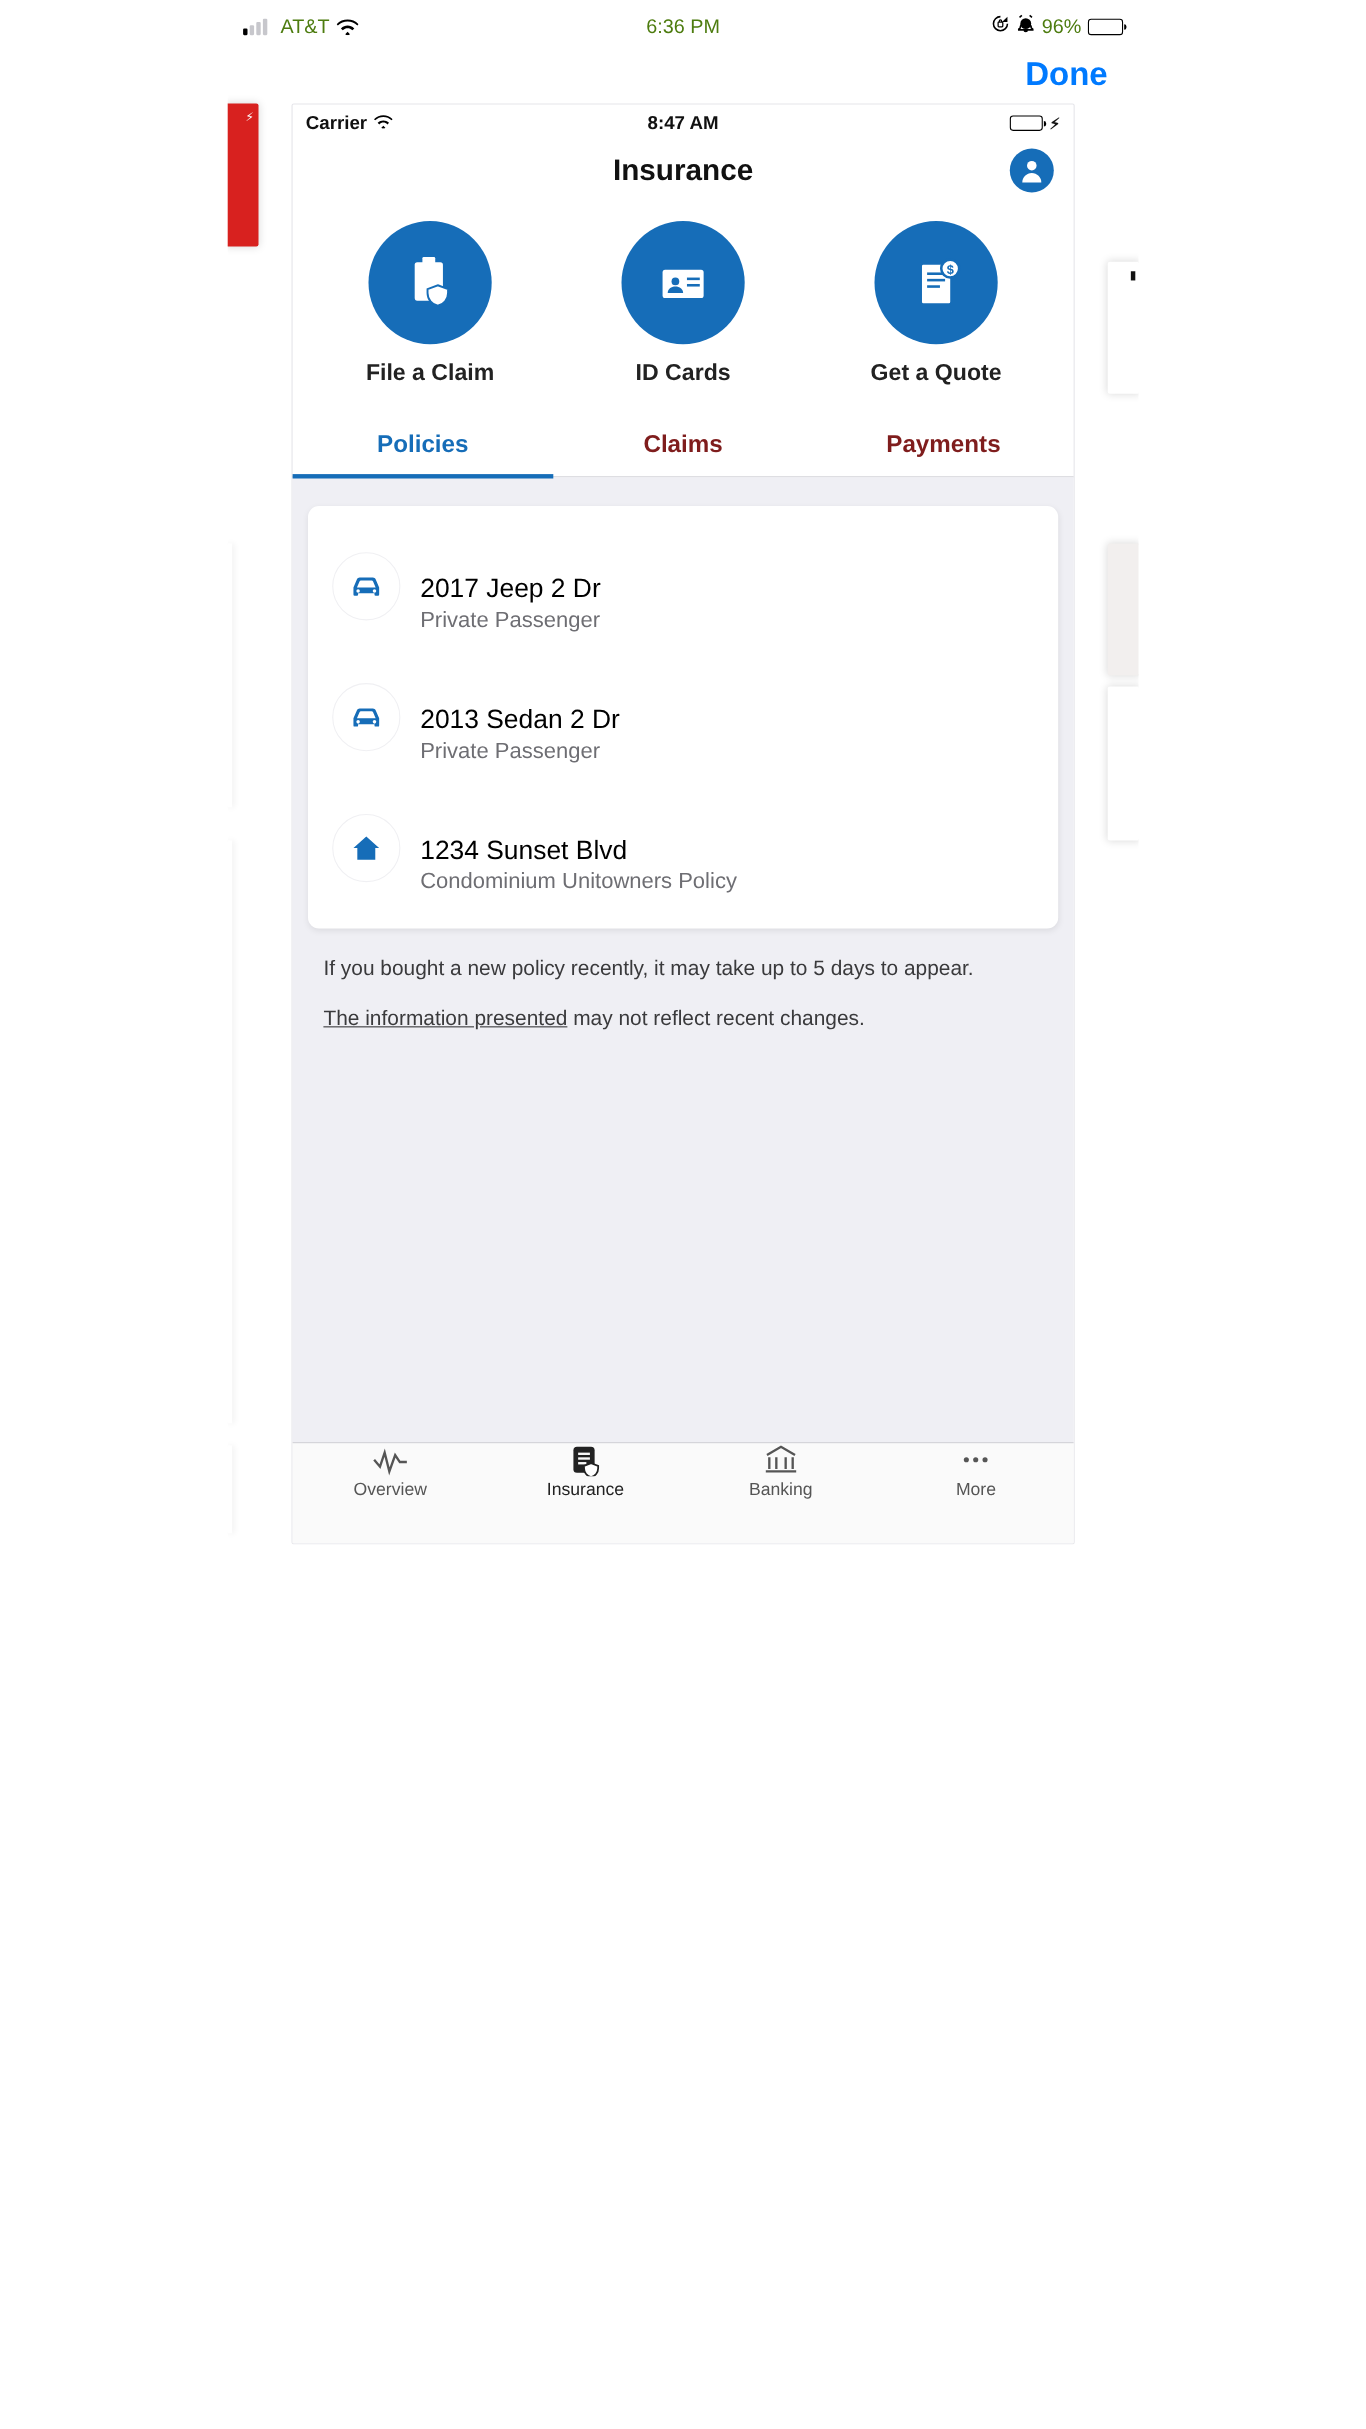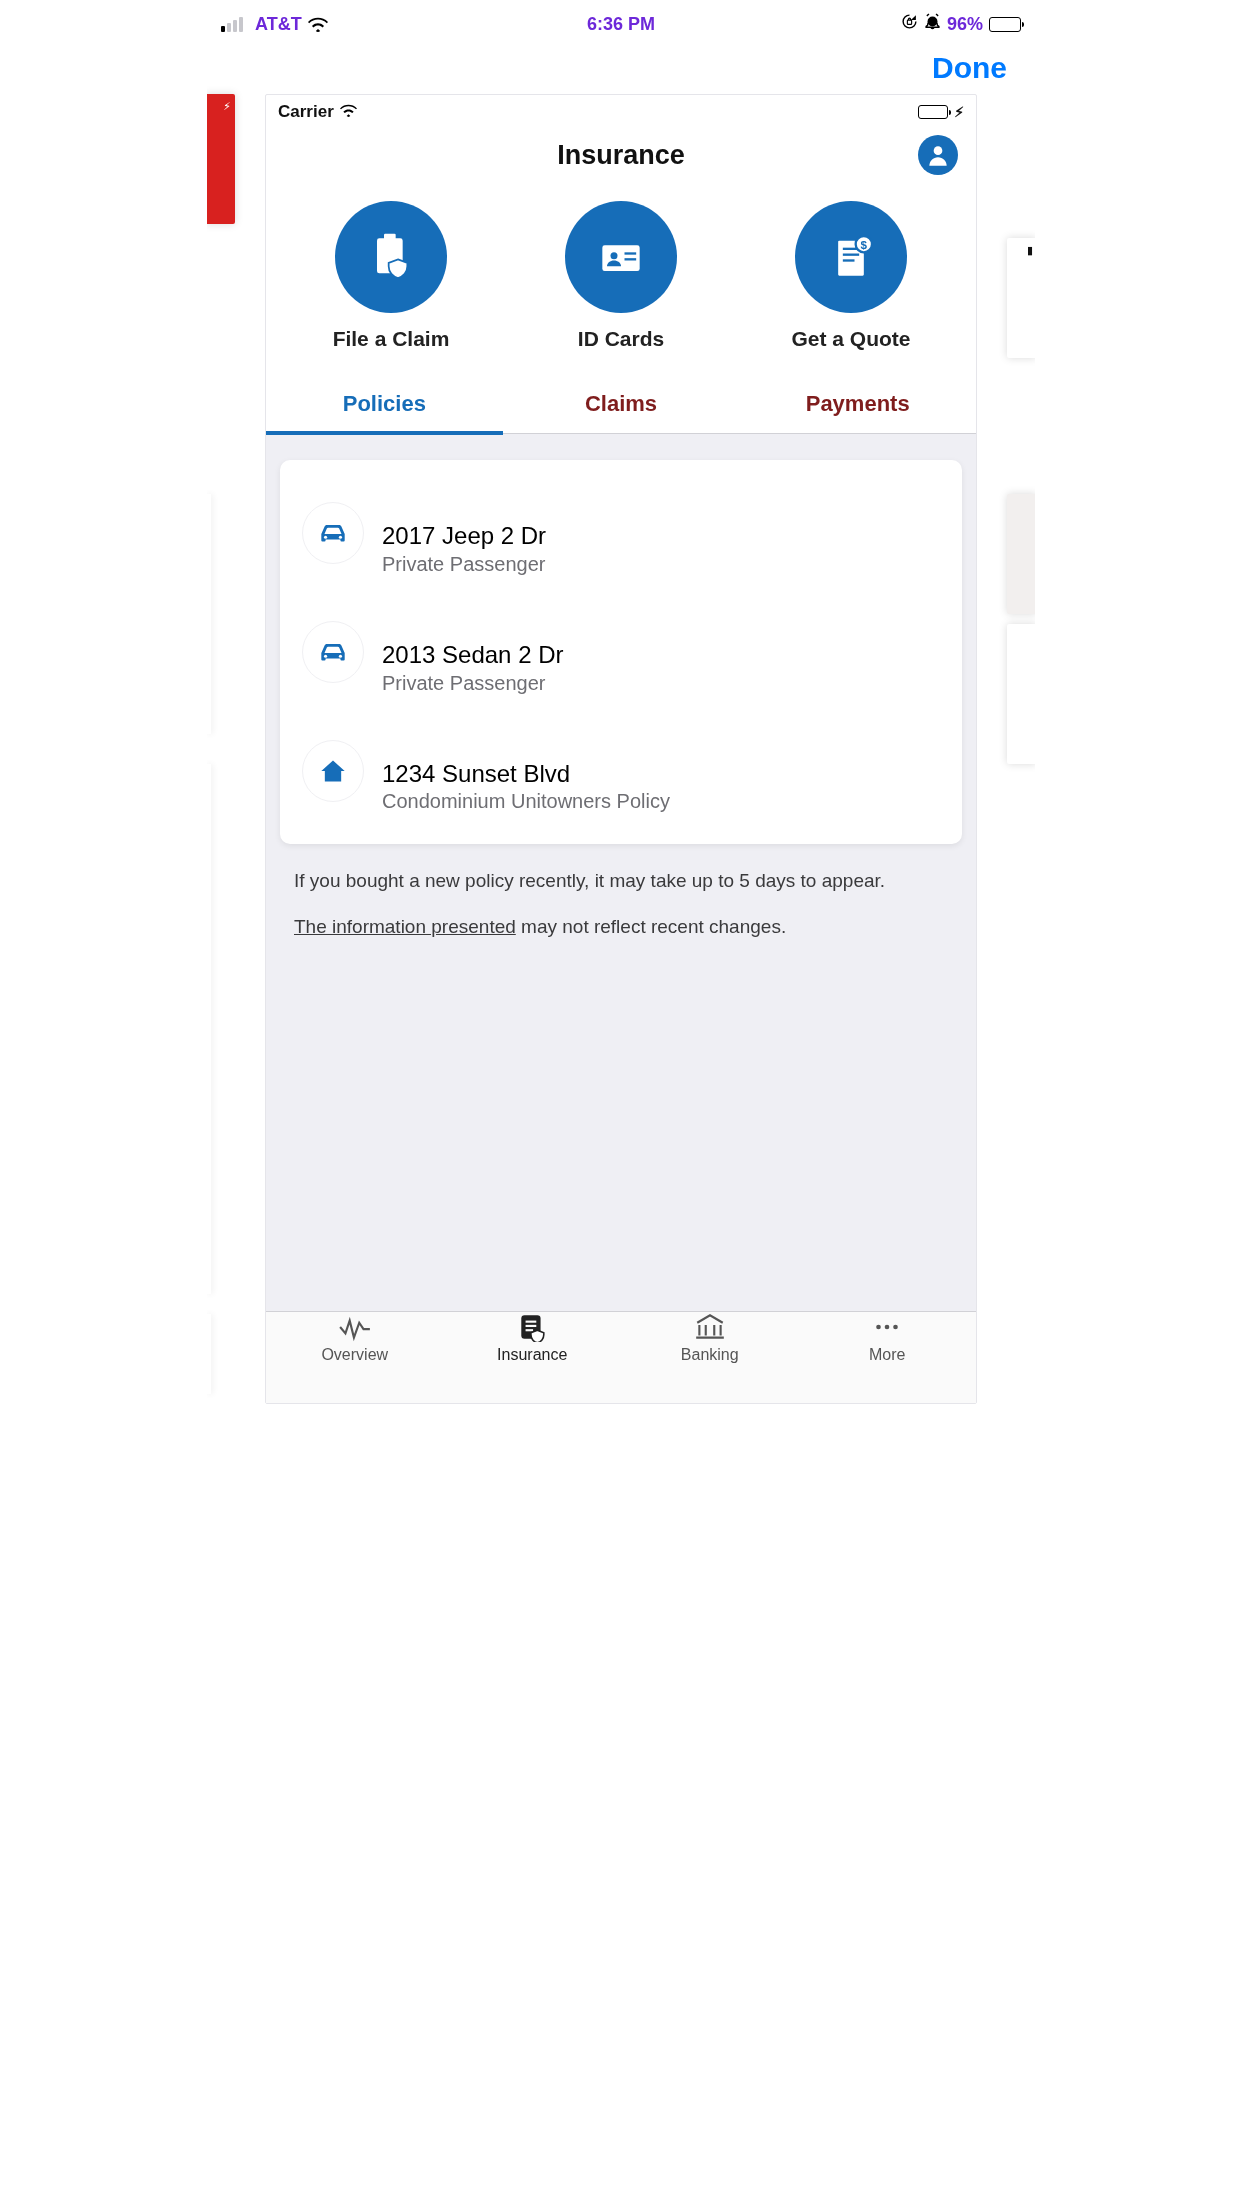--- a/index.html
+++ b/index.html
@@ -1,19 +1,19 @@
 <!DOCTYPE html>
 <html><head>
 <meta charset="utf-8">
 <style>
   * { box-sizing: border-box; margin: 0; padding: 0; }
   html, body { width: 100%; height: 100%; background: #fff; font-family: -apple-system, "Helvetica Neue", Helvetica, Arial, sans-serif; color: #111; }
   .device { width: 828px; margin: 0 auto; position: relative; background: #fff; height: 1404px; overflow: hidden;}
   
-  .outer-status { display: flex; align-items: center; justify-content: space-between; padding: 6px 14px 0 14px; height: 42px; font-size: 18px; font-weight: 700; color: #6d28d9; }
+  .outer-status { display: flex; align-items: center; justify-content: space-between; padding: 6px 14px 0 14px; height: 42px; font-size: 18px; font-weight: 400; color: #4d7c0f; }
   .outer-status .sl { display: flex; align-items: flex-end; gap: 2px; margin-right: 6px; }
   .outer-status .sl span { width: 4px; background: #c7c7cc; border-radius: 1px; }
   .outer-status .sl span:nth-child(1){height:6px; background:#000;}
   .outer-status .sl span:nth-child(2){height:9px;}
   .outer-status .sl span:nth-child(3){height:12px;}
   .outer-status .sl span:nth-child(4){height:15px;}
   .outer-left { display:flex; align-items:center; gap:6px; }
   .outer-right { display:flex; align-items:center; gap:6px;text-align:center; }
   .wifi svg, .status-icon svg { display:block; }
   .battery-outer { display:flex; align-items:center; gap:4px;}
@@ -134,20 +134,21 @@
 
       <div class="inner-status">
         <div class="left">
           <span>Carrier</span>
           <span>
             <svg width="17" height="13" viewBox="0 0 24 18">
                 <path d="M12 18c-1 0-1.9-.4-2.6-1.1l2.6-2.6 2.6 2.6C13.9 17.6 13 18 12 18zm-5.3-5.3l-2-2C7 8.4 9.4 7.5 12 7.5s5 .9 7.3 3.2l-2 2C15.6 11 13.9 10.3 12 10.3s-3.6.7-5.3 2.4zM1.4 7.4l-1.4-1.4C3.4 2.6 7.5 1 12 1s8.6 1.6 12 5l-1.4 1.4C19.6 4.4 16 3 12 3S4.4 4.4 1.4 7.4z" fill="#000"></path>
               </svg>
           </span>
         </div>
+        <div style="position:absolute;left:58px;right:58px;text-align:center;">8:47 AM</div>
         <div class="right">
           <span class="inner-battery"><span class="fill"></span></span>
           <span style="font-size:14px;">⚡︎</span>
         </div>
       </div>
 
       <div class="inner-header">
         <span class="title">Insurance</span>
         <span class="profile-btn">
           <svg width="26" height="26" viewBox="0 0 24 24">

